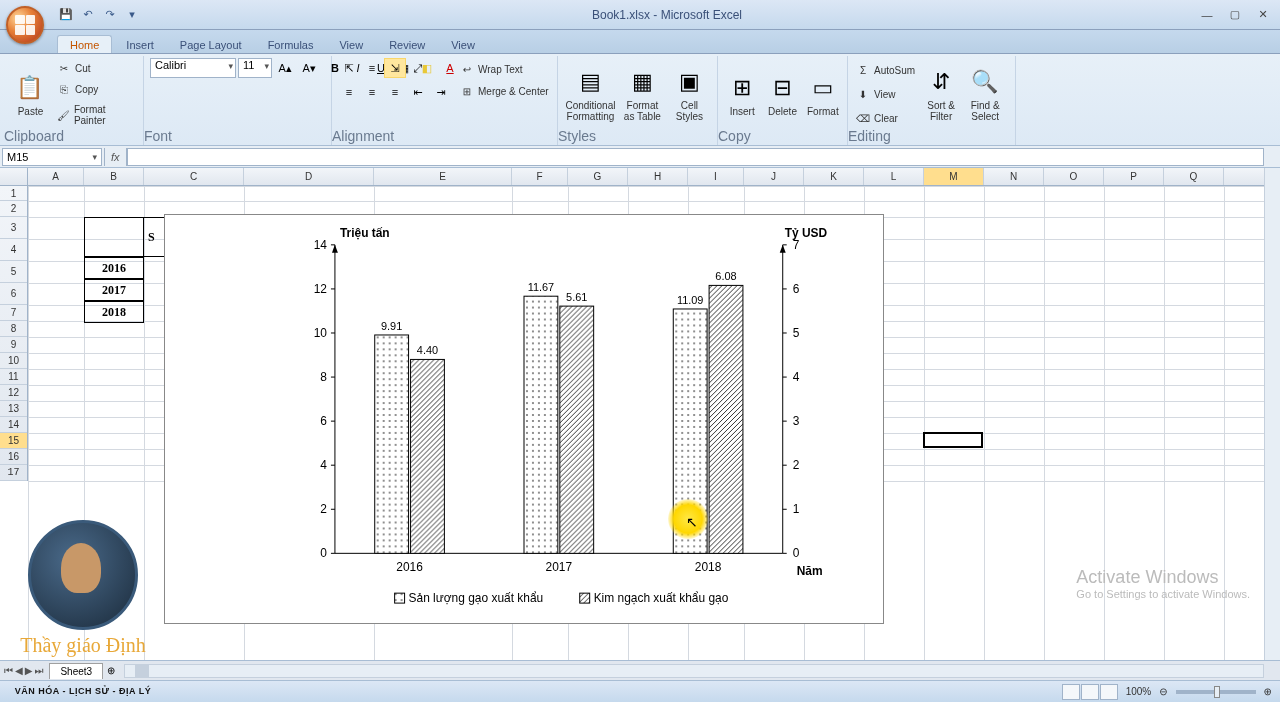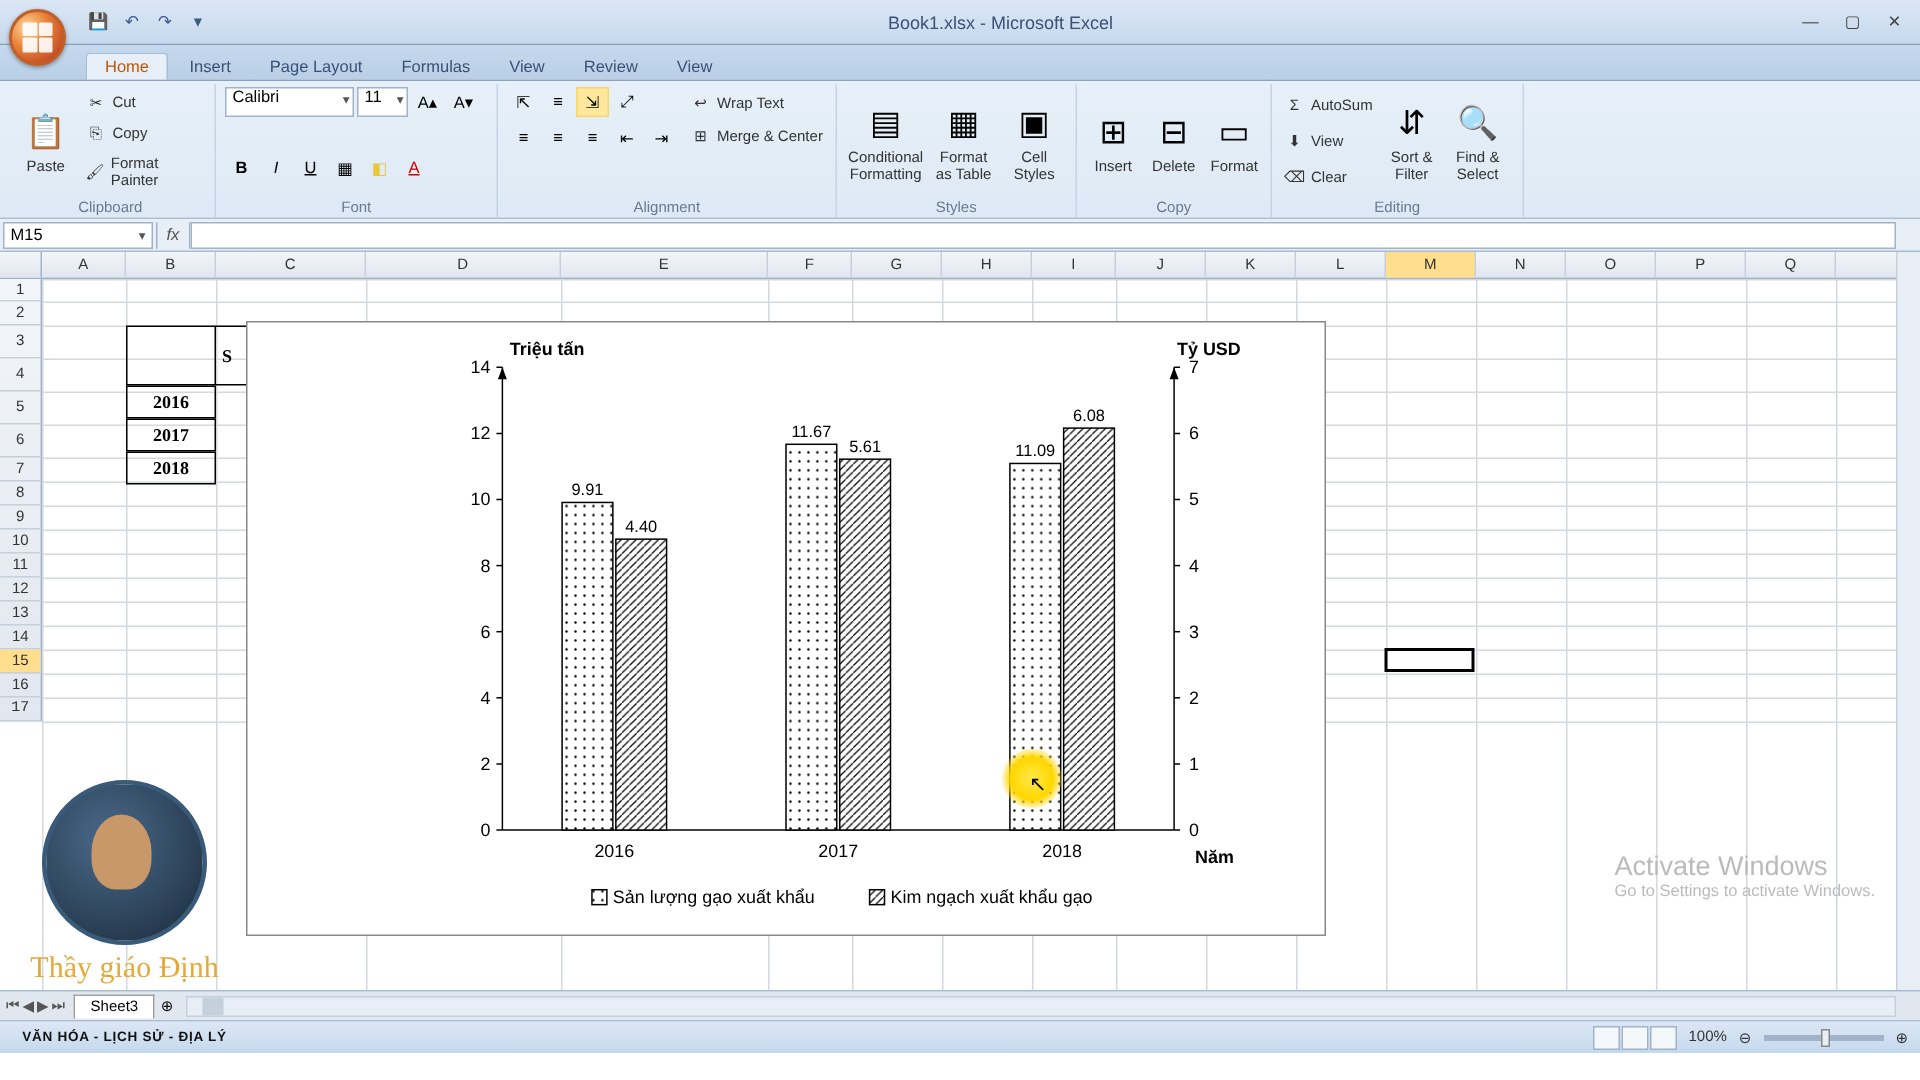--- a/index.html
+++ b/index.html
@@ -12,21 +12,21 @@
 .qat { display:flex; gap:6px; margin-left:8px; }
 .qat-icon { width:16px; height:16px; display:flex; align-items:center; justify-content:center; font-size:11px; color:#3a5a8a; cursor:pointer; }
 .title-text { flex:1; text-align:center; font-size:12px; color:#3a5078; }
 .win-controls { display:flex; gap:2px; padding-right:4px; }
 .win-btn { width:26px; height:18px; display:flex; align-items:center; justify-content:center; font-size:11px; color:#444; cursor:pointer; }
 .tabs { height:24px; background:linear-gradient(#c5d9ed,#b8cfe5); display:flex; align-items:flex-end; padding-left:57px; gap:2px; border-bottom:1px solid #8ba0bc; }
 .tab { padding:3px 12px 2px; font-size:11px; color:#3a5078; cursor:pointer; }
 .tab.active { background:#e7f0f8; border:1px solid #a8bdd4; border-bottom:none; border-radius:3px 3px 0 0; color:#c45500; }
 .ribbon { height:92px; background:linear-gradient(#e7f0f8,#dde9f5); border-bottom:1px solid #a8bdd4; display:flex; padding:2px 4px 0; }
 .ribbon-group { border-right:1px solid #c5d4e5; padding:2px 6px; display:flex; flex-direction:column; position:relative; }
-.ribbon-group-label { position:absolute; bottom:1px; left:0; right:0; text-align:center; font-size:10px; color:#6a7a8f; }
+.ribbon-group-label { position:absolute; bottom:1px; left:0; right:0; text-align:left; font-size:14px; color:#6a7a8f; }
 .rg-body { display:flex; gap:4px; height:72px; }
 .big-btn { display:flex; flex-direction:column; align-items:center; justify-content:center; width:44px; gap:2px; cursor:pointer; }
 .big-btn-icon { width:32px; height:32px; display:flex; align-items:center; justify-content:center; font-size:22px; }
 .big-btn-label { font-size:10px; color:#333; text-align:center; line-height:1.1; }
 .small-btns { display:flex; flex-direction:column; justify-content:space-around; }
 .small-btn { display:flex; align-items:center; gap:4px; font-size:10px; color:#333; cursor:pointer; padding:1px 2px; }
 .icon-sq { width:14px; height:14px; display:inline-flex; align-items:center; justify-content:center; font-size:10px; }
 .font-row { display:flex; gap:2px; align-items:center; margin-bottom:4px; }
 .combo { height:20px; border:1px solid #a0b3c9; background:#fff; font-size:11px; padding:0 14px 0 4px; position:relative; }
 .combo::after { content:'▾'; position:absolute; right:2px; top:2px; font-size:9px; color:#555; }
@@ -130,21 +130,21 @@
           </div>
         <div class="small-btn">
             <span class="icon-sq">🖌</span>
             <span>Format Painter</span>
           </div>
       </div>
     </div>
     <div class="ribbon-group-label">Clipboard</div>
   </div>
   <div class="ribbon-group" style="width:188px">
-    <div style="display:flex;flex-direction:column;gap:20px">
+    <div style="display:flex;flex-direction:row;gap:4px">
       <div class="font-row">
         <div class="combo" style="width:86px">Calibri</div>
         <div class="combo" style="width:34px">11</div>
         <div class="rb">A▴</div>
         <div class="rb">A▾</div>
       </div>
       <div class="btn-row">
         <div class="rb">
             <b>B</b>
           </div>

